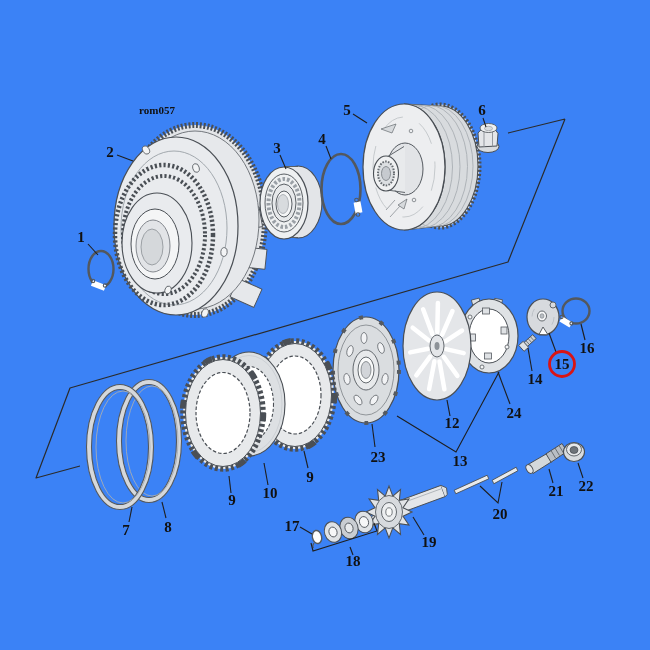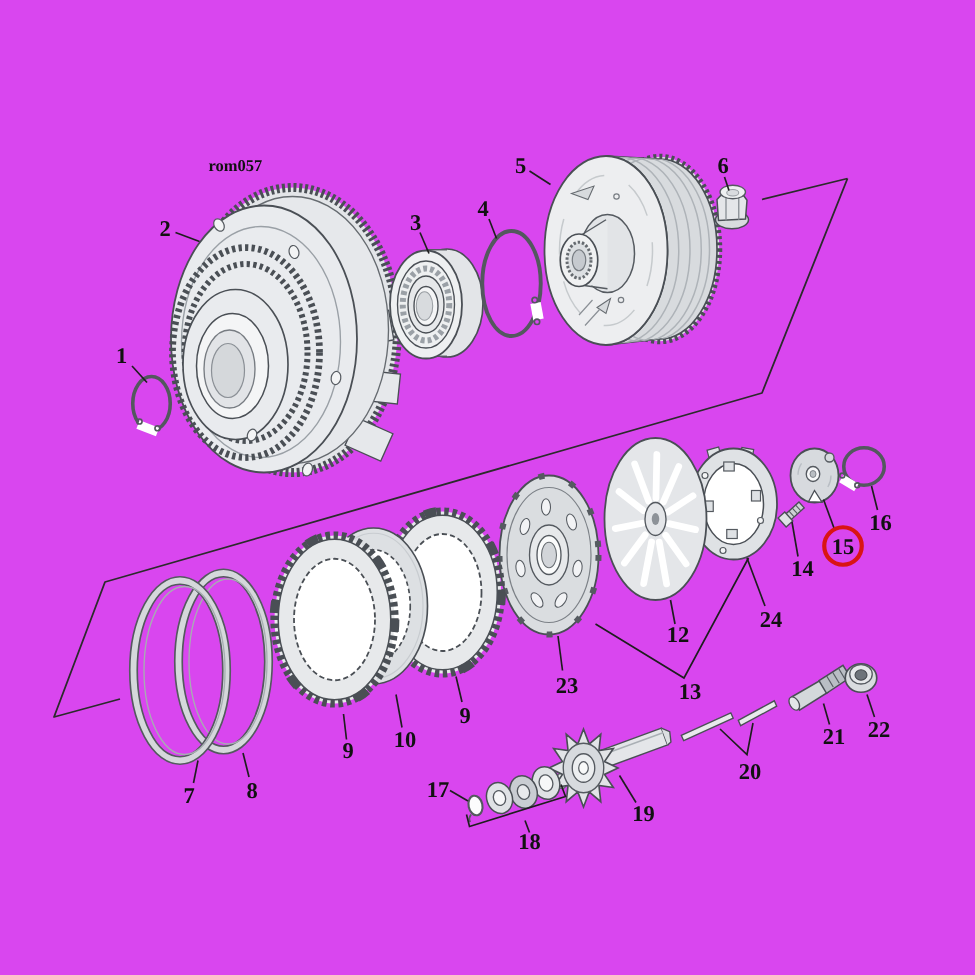--- a/index.html
+++ b/index.html
@@ -1,16 +1,16 @@
 <!DOCTYPE html>
 <html><head>
 <meta charset="utf-8">
 <style>
   html,body{margin:0;padding:0;background:#fff;}
-  #stage{position:relative;width:650px;height:650px;background:#d946ef;overflow:hidden;
+  #stage{position:relative;width:650px;height:650px;background:#3b82f6;overflow:hidden;
          font-family:"Liberation Serif","DejaVu Serif",serif;}
   svg{display:block}
   text.callout{font-family:"Liberation Serif","DejaVu Serif",serif;font-weight:bold;
                font-size:15px;fill:#111;text-anchor:middle;}
   text.figcode{font-family:"Liberation Serif","DejaVu Serif",serif;font-weight:bold;
                font-size:11px;fill:#111;text-anchor:middle;}
 </style>
 </head>
 <body>
 

